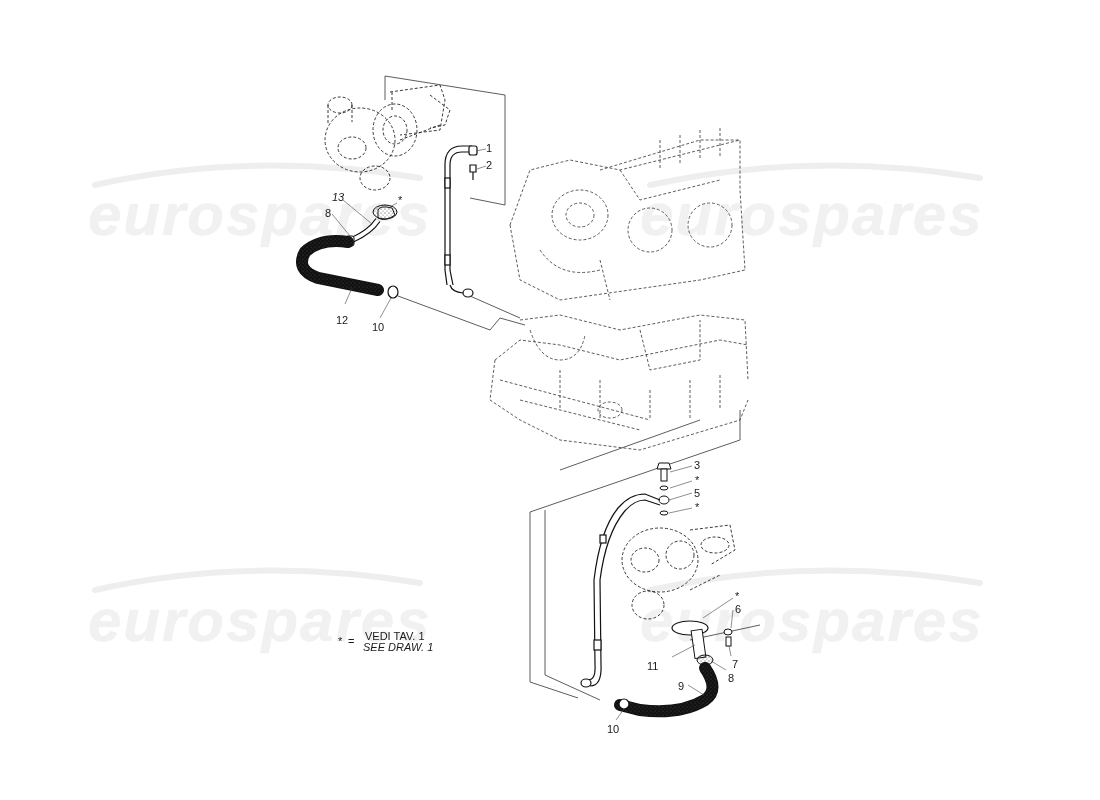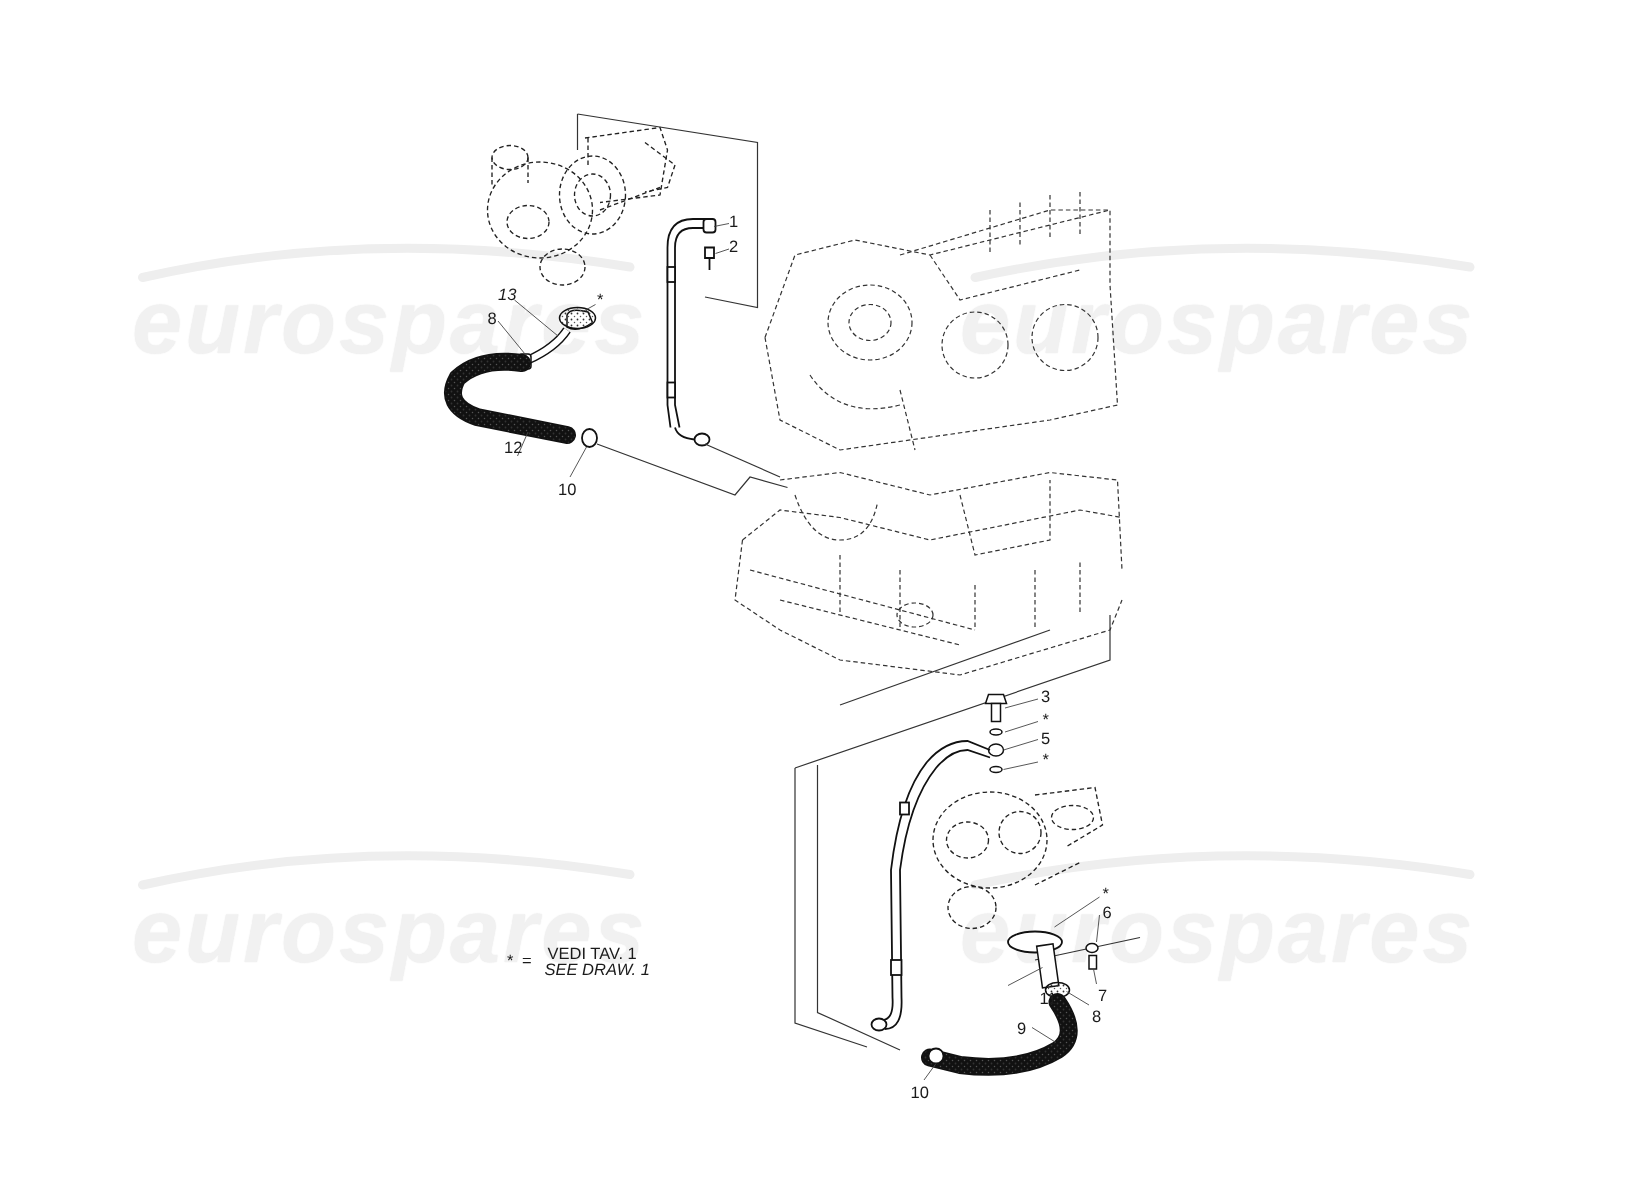--- a/index.html
+++ b/index.html
@@ -179,30 +179,30 @@
       <path d="M688 685 L 704 695"></path>
       <path d="M616 720 L 624 709"></path>
     </g>
   </svg>
 
   <span class="callout" style="left:486px;top:143px;">1</span>
   <span class="callout" style="left:486px;top:160px;">2</span>
   <span class="callout" style="left:332px;top:192px;font-style:italic;">13</span>
   <span class="callout" style="left:398px;top:195px;">*</span>
   <span class="callout" style="left:325px;top:208px;">8</span>
-  <span class="callout" style="left:336px;top:294px;">12</span>
+  <span class="callout" style="left:336px;top:315px;">12</span>
   <span class="callout" style="left:372px;top:322px;">10</span>
 
   <span class="callout" style="left:694px;top:460px;">3</span>
   <span class="callout" style="left:695px;top:475px;">*</span>
   <span class="callout" style="left:694px;top:488px;">5</span>
   <span class="callout" style="left:695px;top:502px;">*</span>
   <span class="callout" style="left:735px;top:591px;">*</span>
   <span class="callout" style="left:735px;top:604px;">6</span>
-  <span class="callout" style="left:693px;top:661px;">11</span>
+  <span class="callout" style="left:647px;top:661px;">11</span>
   <span class="callout" style="left:732px;top:659px;">7</span>
   <span class="callout" style="left:728px;top:673px;">8</span>
   <span class="callout" style="left:678px;top:681px;">9</span>
   <span class="callout" style="left:607px;top:724px;">10</span>
 
   <div class="note">
     <div class="row">
       <span class="star"></span>
       <span class="lbl" style="padding-left:11px;">VEDI TAV. 1</span>
     </div>

